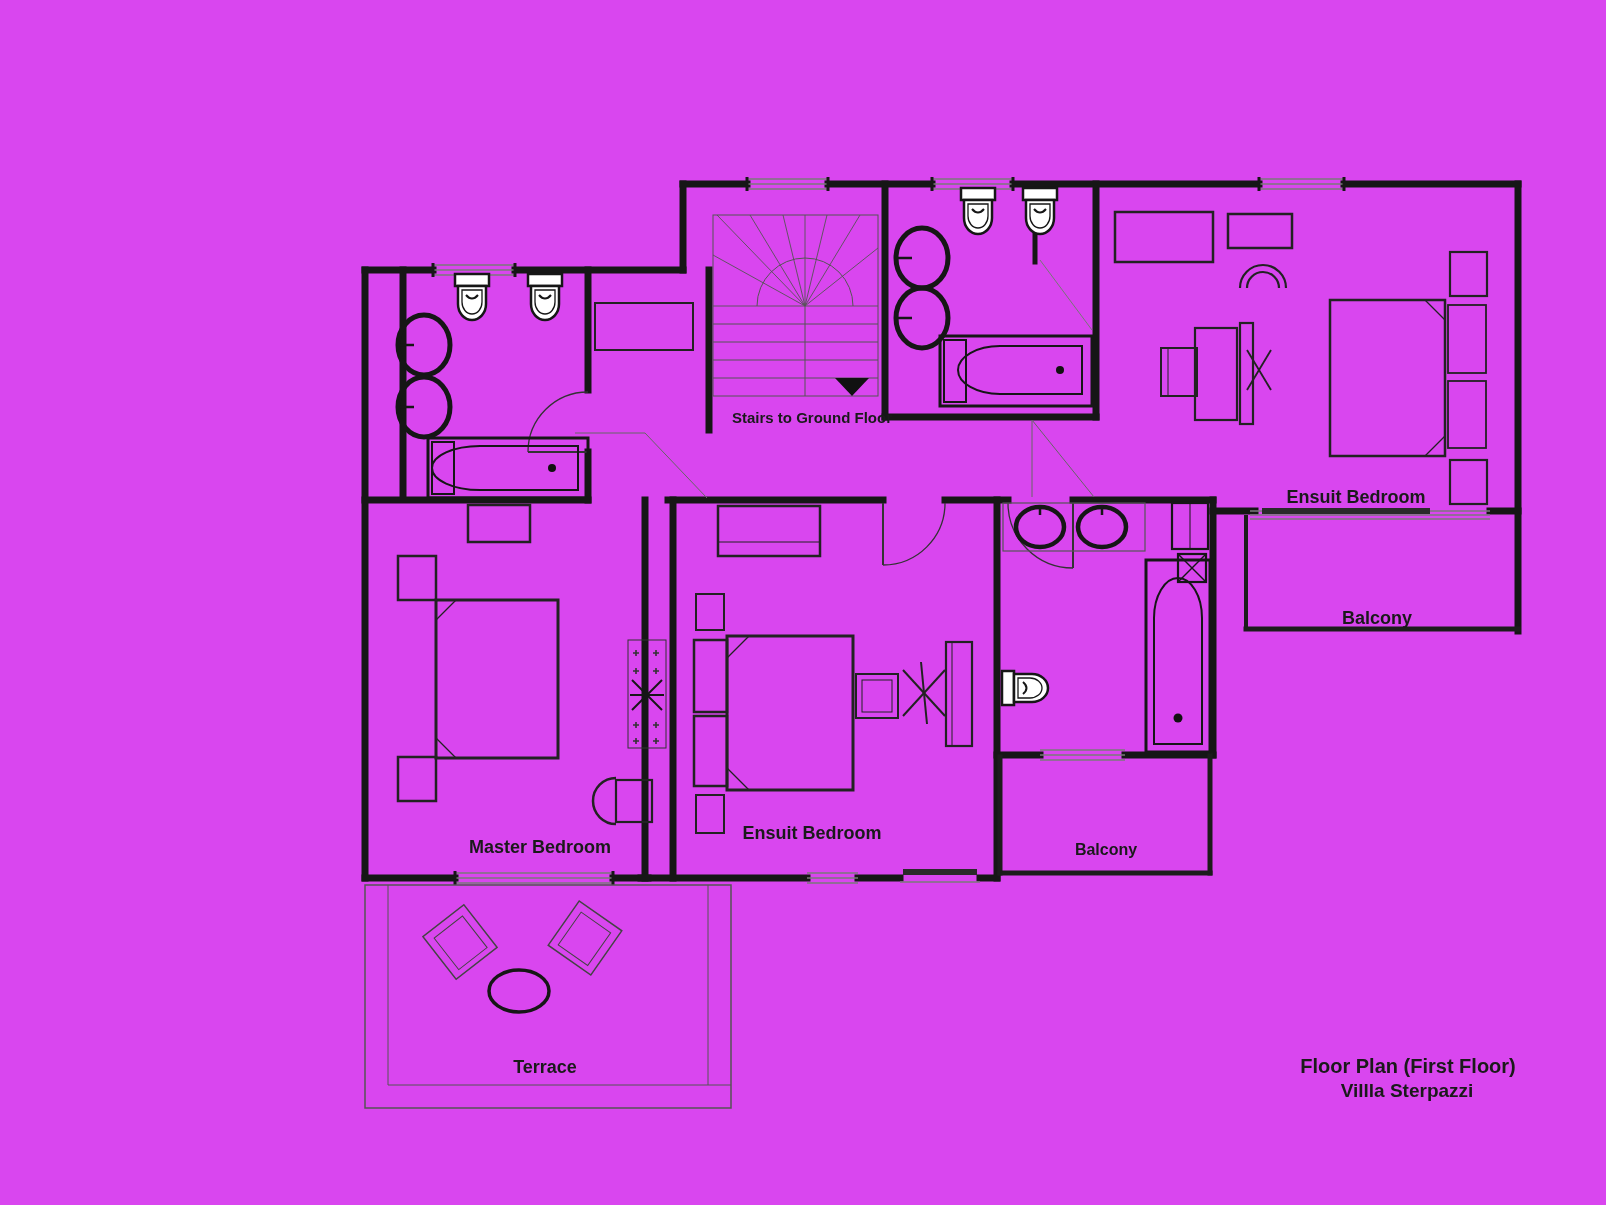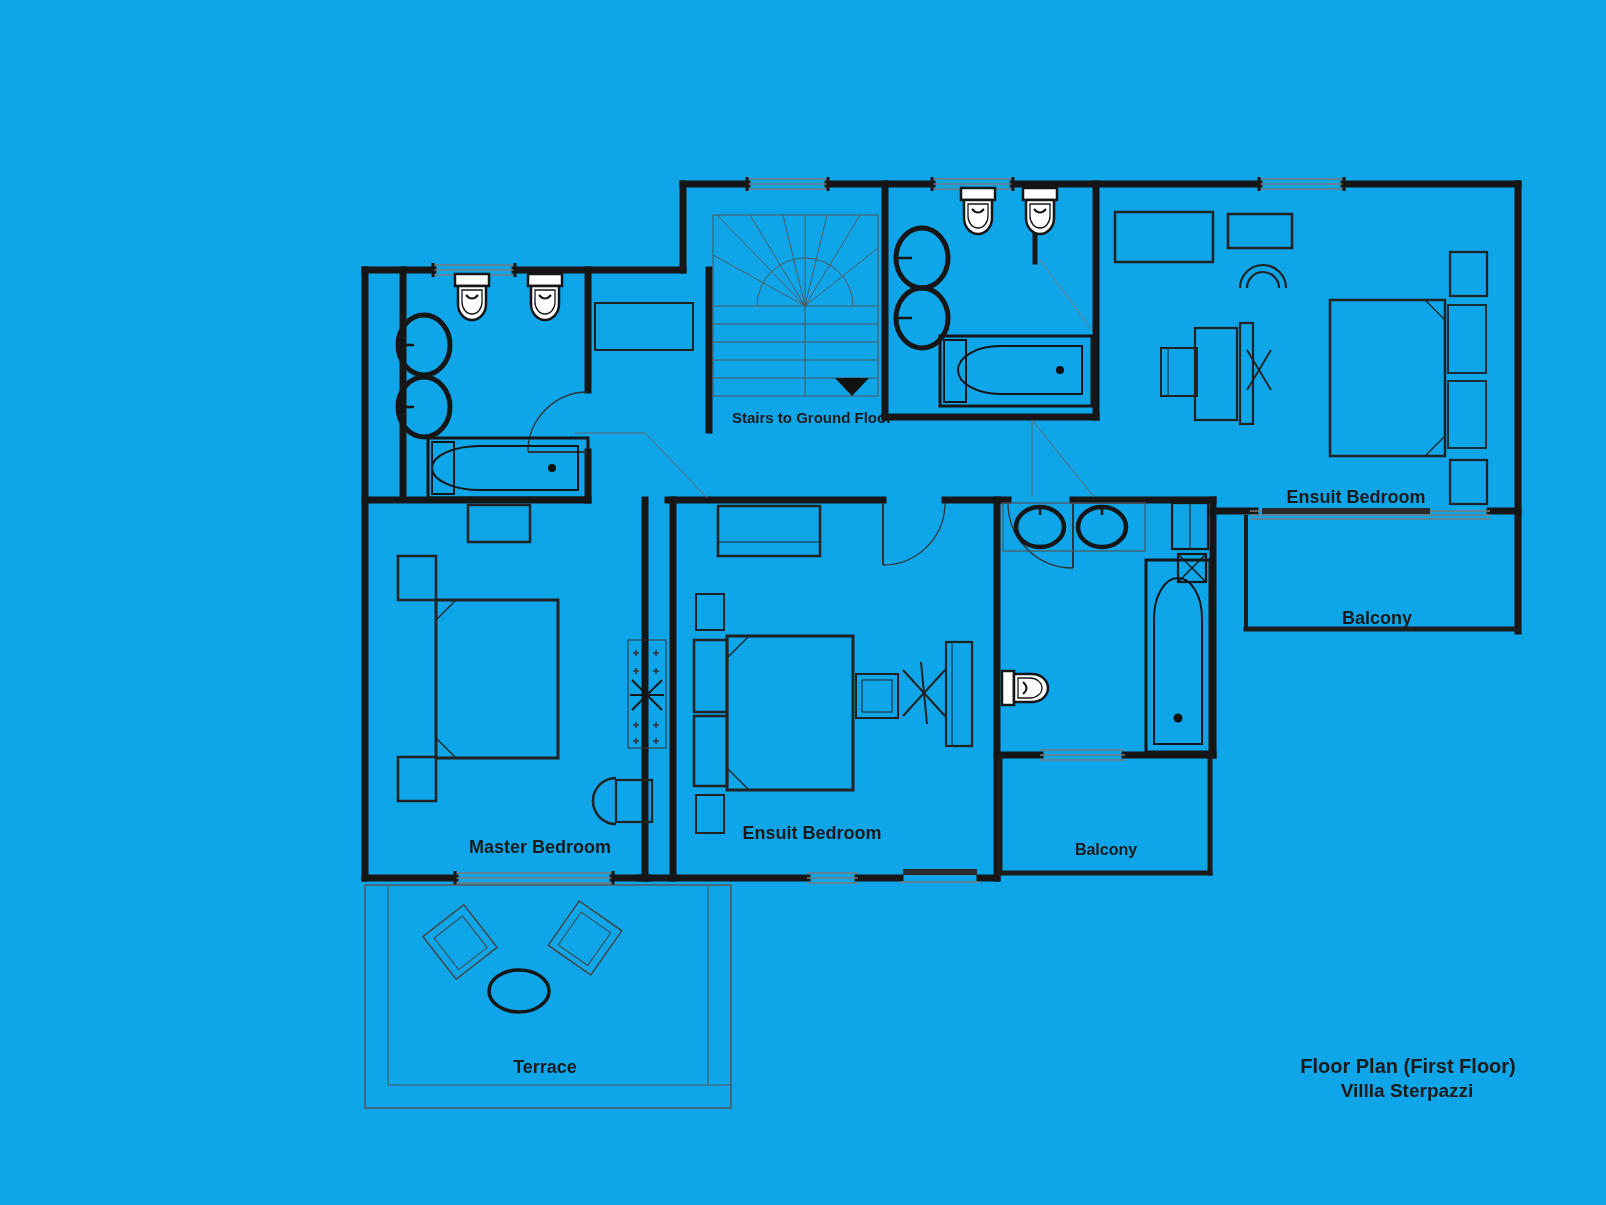--- a/index.html
+++ b/index.html
@@ -1,16 +1,16 @@
 <!DOCTYPE html>
 <html><head>
 <meta charset="utf-8">
 <style>
   html,body{margin:0;padding:0;background:#ffffff;}
-  .canvas{position:relative;width:1606px;height:1205px;background:#0ea5e9;
+  .canvas{position:relative;width:1606px;height:1205px;background:#d946ef;
           font-family:"Liberation Sans", sans-serif;overflow:hidden;}
   svg{position:absolute;left:0;top:0;}
   text{fill:#1a1a1a;font-weight:bold;}
   .room-label{font-size:18px;}
   .room-label-sm{font-size:16px;}
   .stairs-label{font-size:15px;}
   .title-1{font-size:20px;}
   .title-2{font-size:19px;}
 </style>
 </head>

